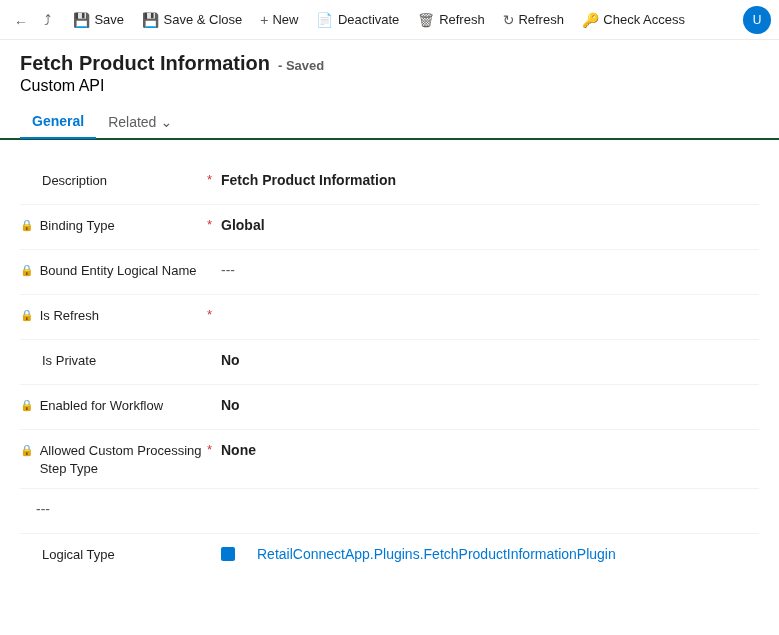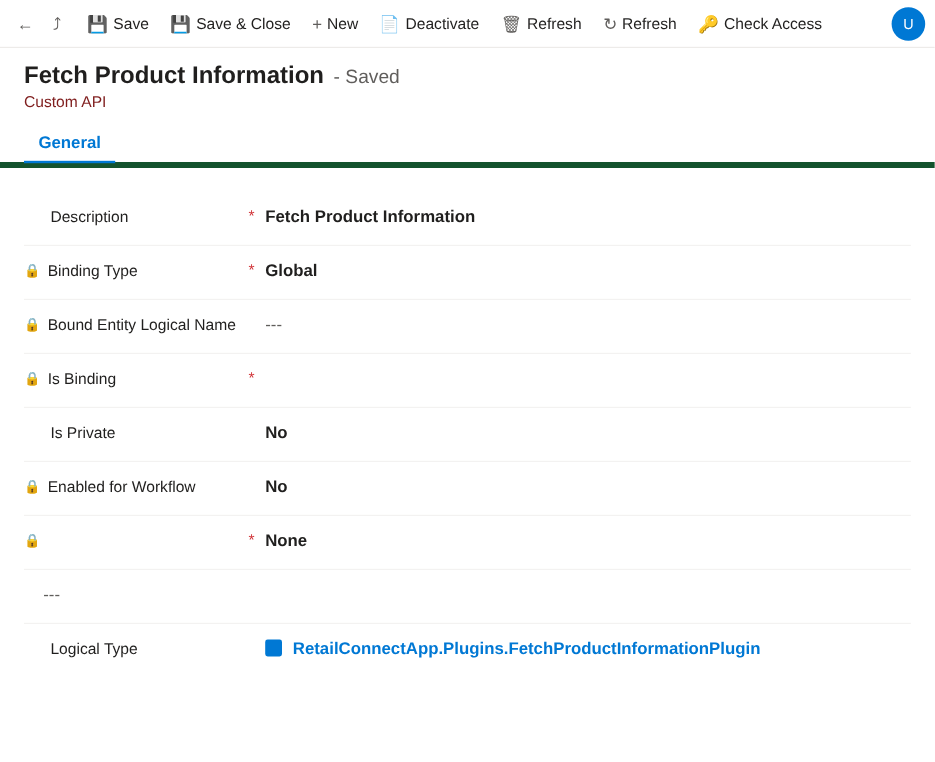--- a/index.html
+++ b/index.html
@@ -67,37 +67,37 @@
       display: flex;
       align-items: baseline;
       gap: 8px;
     }
     .page-title {
       font-size: 20px;
       font-weight: 600;
       color: #201f1e;
     }
     .page-saved-badge {
+      font-size: 13px;
+      color: #605e5c;
+      font-weight: 700;
+    }
+    .page-subtitle {
       font-size: 16px;
-      color: #605e5c;
-      font-weight: 400;
-    }
-    .page-subtitle {
-      font-size: 13px;
-      color: #7f1d1d;
+      color: #000000;
       margin-top: 2px;
     }
 
     
     .tabs {
       display: flex;
       align-items: center;
       padding: 0 20px;
       margin-top: 10px;
-      border-bottom: 5px solid #14532d;
+      border-bottom: 2px solid #14532d;
       gap: 0;
     }
     .tab {
       padding: 8px 12px;
       font-size: 14px;
       cursor: pointer;
       border-bottom: 2px solid transparent;
       color: #605e5c;
       margin-bottom: -1px;
     }
@@ -181,22 +181,21 @@
     .field-value.empty {
       color: #605e5c;
     }
 
     .field-value.link {
       color: #0078d4;
       cursor: pointer;
       text-decoration: none;
       display: flex;
       align-items: center;
-      gap: 5px;
-      font-weight: bold;
+      gap: 18px;
     }
 
     .form-divider {
       border: none;
       border-top: 1px solid #f3f2f1;
       margin: 0;
     }
 
     
     .nav-back {
@@ -265,20 +264,24 @@
     <h1 class="page-title">Fetch Product Information</h1>
     <span class="page-saved-badge">- Saved</span>
   </div>
   <div class="page-subtitle">Custom API</div>
 </div>
 
 <div class="tabs">
   <div class="tab active">
     <span>General</span>
   </div>
+  <div class="tab-dropdown">
+    <span>Related</span>
+    <span>⌄</span>
+  </div>
 </div>
 
 <div class="form-content">
 
 <div class="form-row">
       <div class="form-label-col">
         <span style="width: 16px; display: inline-block;"></span>
         <span class="field-label">Description</span>
       </div>
       <div class="req-col">
@@ -303,21 +306,21 @@
         <span class="lock-icon" style="font-size: 11px;">🔒</span>
         <span class="field-label">Bound Entity Logical Name</span>
       </div>
       <div class="req-col"></div>
       <div class="form-value-col"><span class="field-value empty">---</span></div>
     </div>
     <hr class="form-divider">
     <div class="form-row">
       <div class="form-label-col">
         <span class="lock-icon" style="font-size: 11px;">🔒</span>
-        <span class="field-label">Is Binding</span>
+        <span class="field-label">Is Refresh</span>
       </div>
       <div class="req-col">
         <span class="required-star">*</span>
       </div>
     </div>
     <hr class="form-divider">
     <div class="form-row">
       <div class="form-label-col">
         <span style="width: 16px; display: inline-block;"></span>
         <span class="field-label">Is Private</span>
@@ -331,20 +334,21 @@
         <span class="lock-icon" style="font-size: 11px;">🔒</span>
         <span class="field-label">Enabled for Workflow</span>
       </div>
       <div class="req-col"></div>
       <div class="form-value-col"><span class="field-value bold">No</span></div>
     </div>
     <hr class="form-divider">
     <div class="form-row">
       <div class="form-label-col">
         <span class="lock-icon" style="font-size: 11px;">🔒</span>
+        <span class="field-label">Allowed Custom Processing Step Type</span>
       </div>
       <div class="req-col">
         <span class="required-star">*</span>
       </div>
       <div class="form-value-col"><span class="field-value bold">None</span></div>
     </div>
     <hr class="form-divider">
     <div class="form-row">
       <div class="req-col"></div>
       <div class="form-value-col"><span class="field-value empty">---</span></div>

